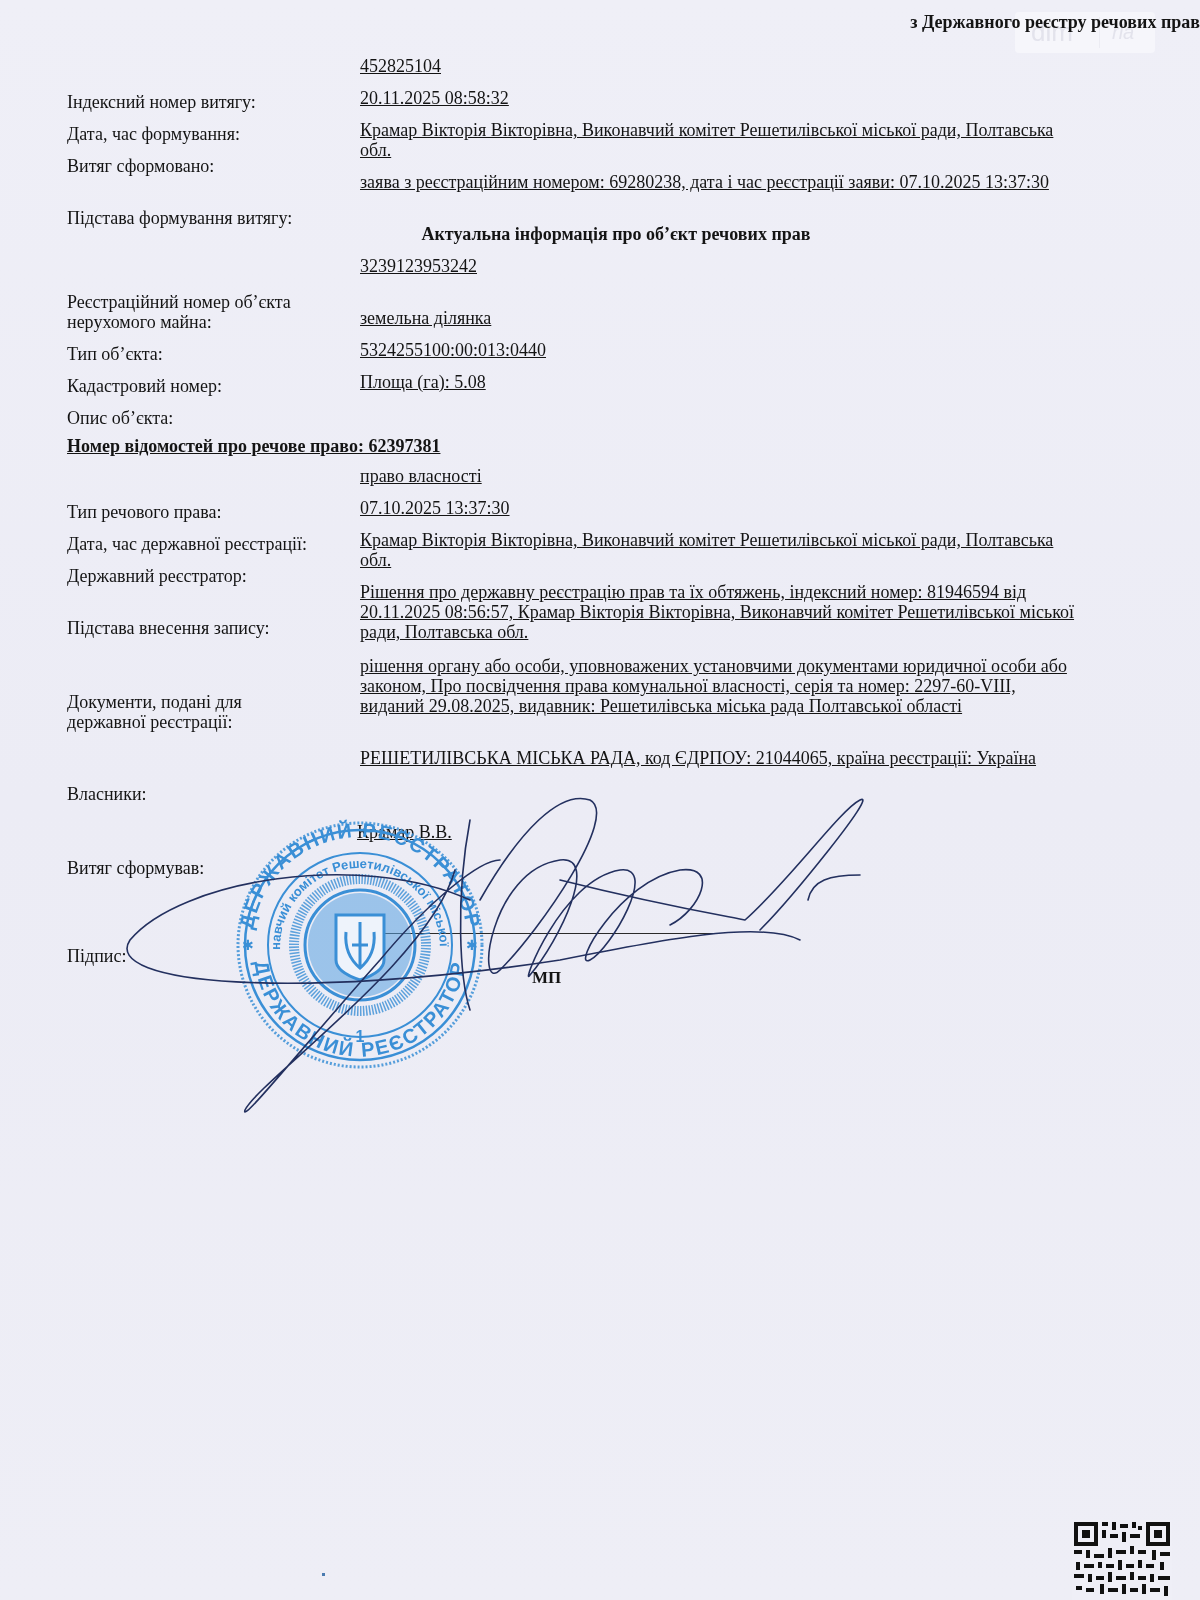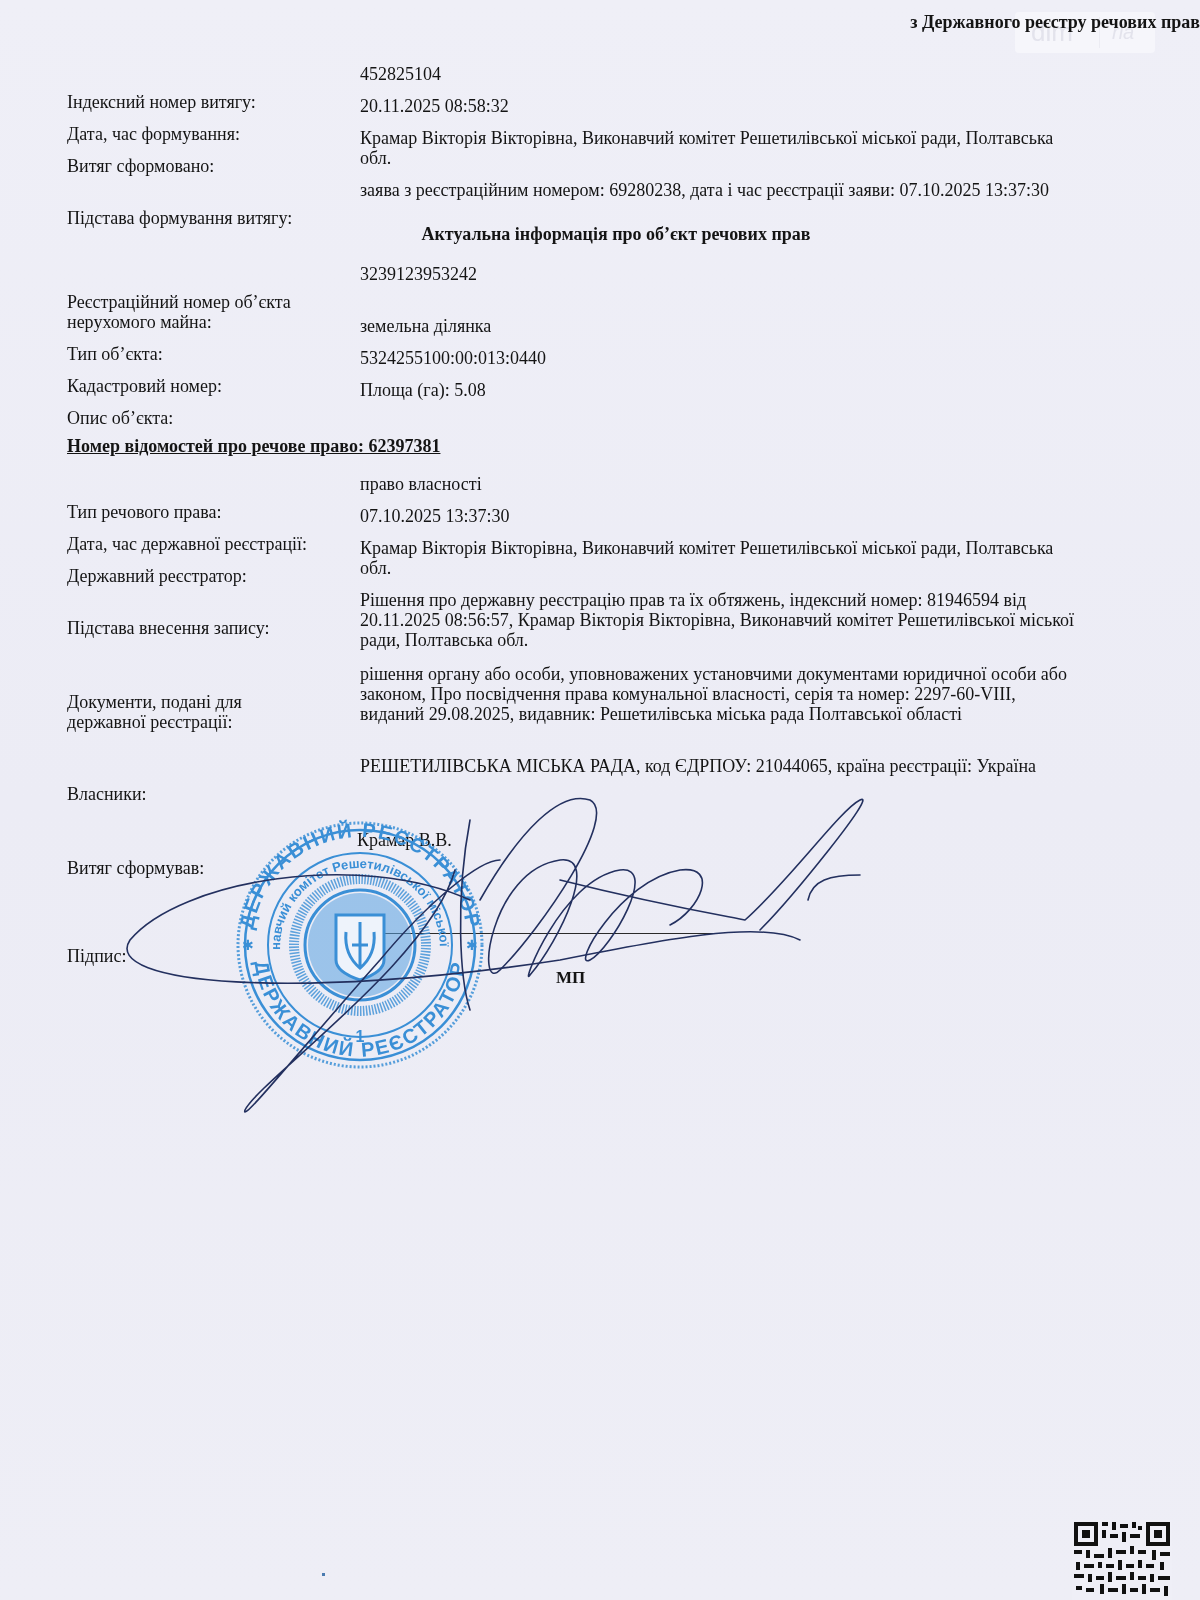--- a/index.html
+++ b/index.html
@@ -10,29 +10,29 @@
     color:#141414;
   }
   .page{position:absolute;left:0;top:0;width:1200px;height:1600px;
     background:linear-gradient(180deg,#efeff7 0%,#ececf5 50%,#eeeef6 100%);}
   .title{position:absolute;top:12px;left:0;width:1200px;text-align:right;
     font-weight:bold;font-size:18px;}
   .section-head{position:absolute;left:16px;width:1200px;text-align:center;
     font-weight:bold;font-size:18px;}
   .row{position:absolute;left:67px;width:1030px;font-size:18px;line-height:20px;}
   .row .lbl{position:absolute;left:0;top:0;width:280px;margin-top:36px;}
-  .row .val{position:absolute;left:293px;top:8px;width:800px;}
+  .row .val{position:absolute;left:293px;top:0;width:800px;text-decoration:underline;}
   .bold-line{position:absolute;left:67px;font-size:18px;font-weight:bold;text-decoration:underline;}
   .watermark{position:absolute;left:1015px;top:12px;width:140px;height:41px;
     background:#f6f6fb;border-radius:4px;display:flex;align-items:center;
     color:#e3e3ec;font-family:"Liberation Sans",sans-serif;font-size:26px;}
   .watermark .wm-dim{padding-left:16px;width:68px;border-right:1px solid #ececf3;}
   .watermark .wm-ria{padding-left:12px;font-size:20px;font-style:italic;}
   .sig-line{position:absolute;left:357px;top:933px;width:360px;height:0;border-top:1.5px solid #2a2a2a;}
-  .mp{position:absolute;left:532px;top:968px;font-size:17px;font-weight:bold;margin-left:24px;}
+  .mp{position:absolute;left:532px;top:968px;font-size:17px;font-weight:bold;}
   .overlay{position:absolute;left:0;top:0;pointer-events:none;}
   .qr{position:absolute;left:1072px;top:1520px;width:100px;height:80px;overflow:hidden;}
   .speck{position:absolute;width:3px;height:3px;background:#4a7bb0;}
 </style>
 </head>
 <body>
 
 <div class="page">
 
   <div class="watermark">

